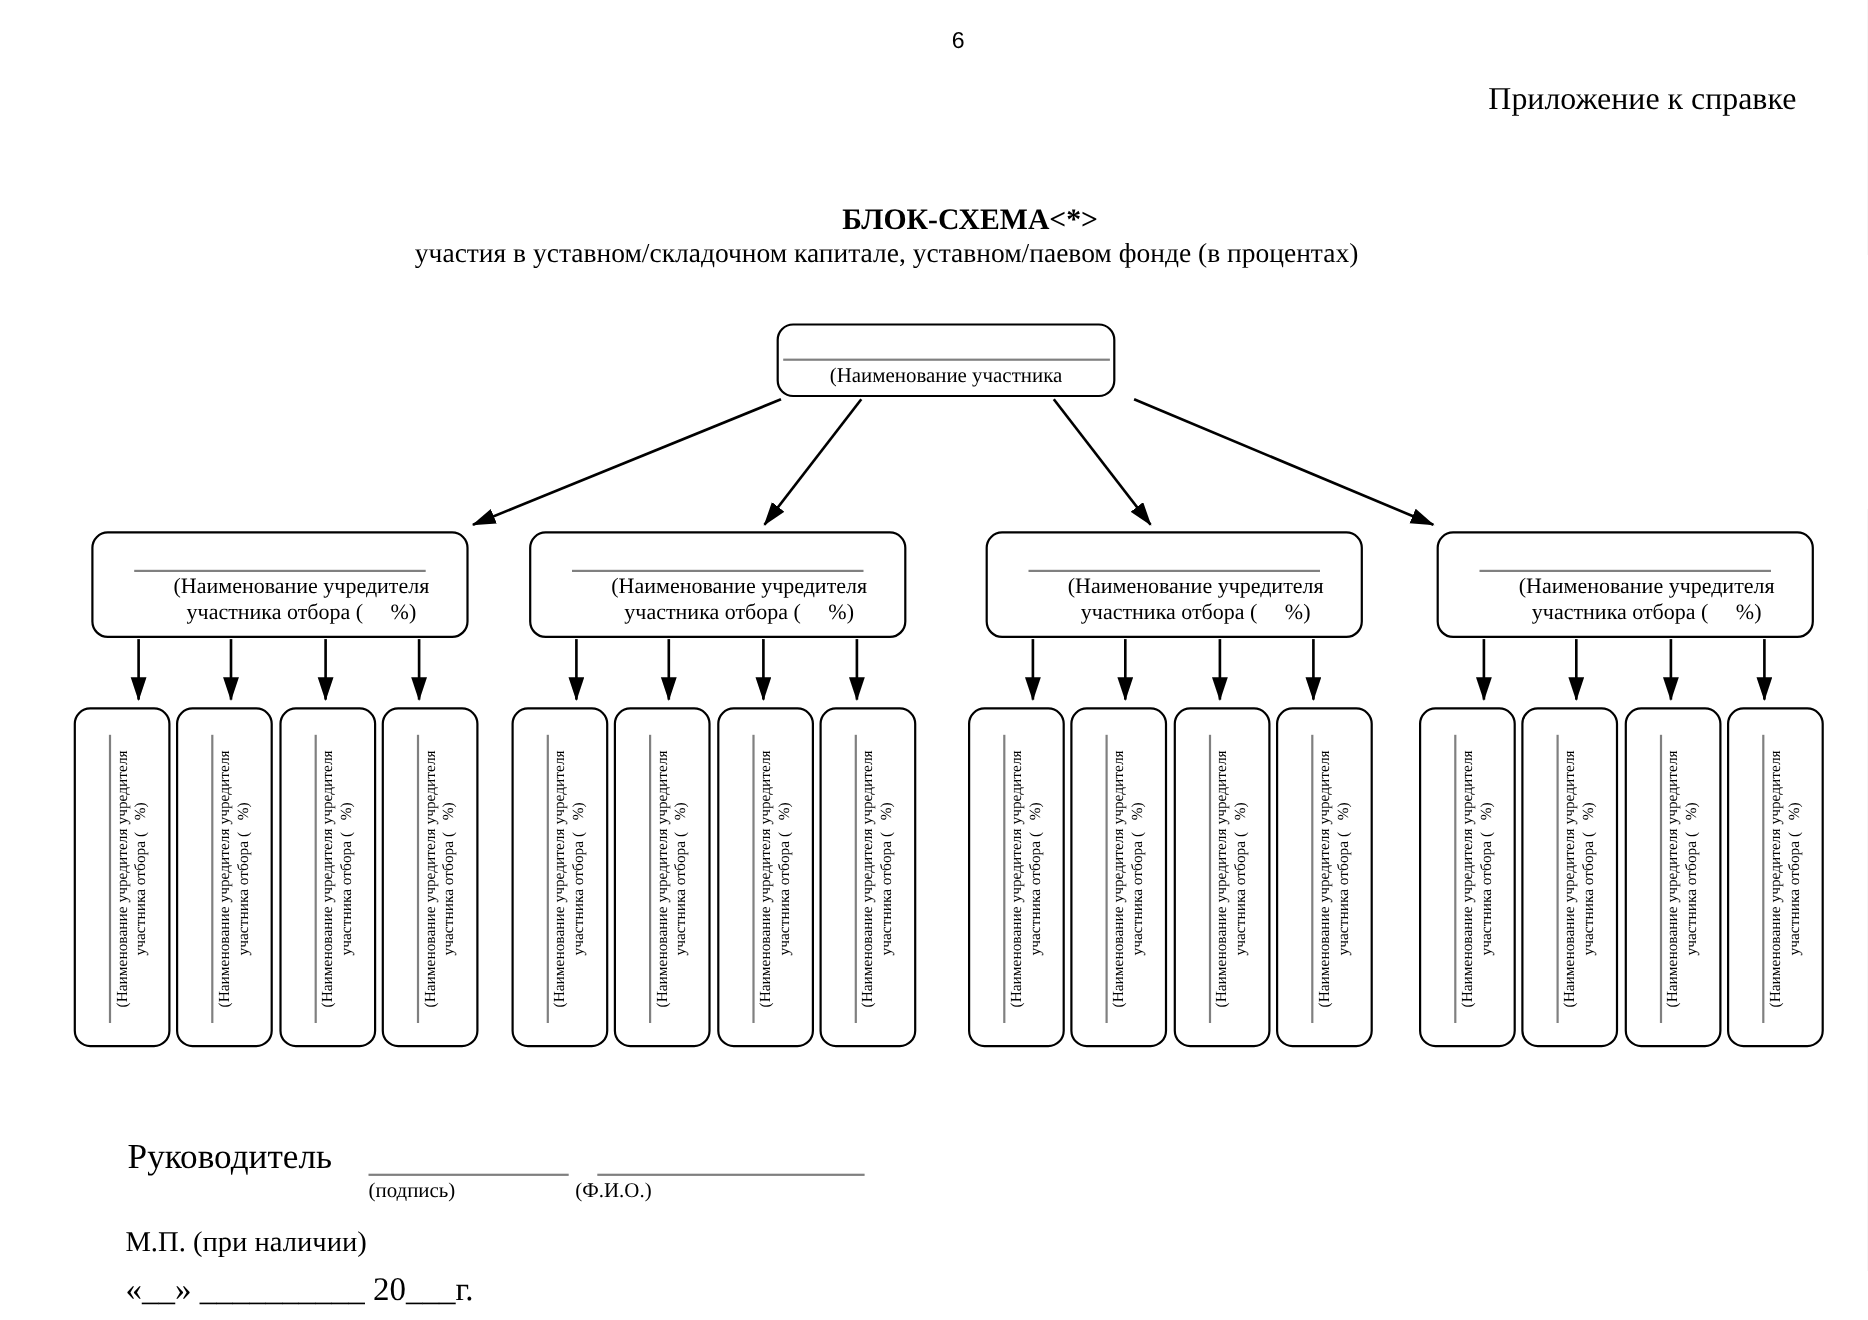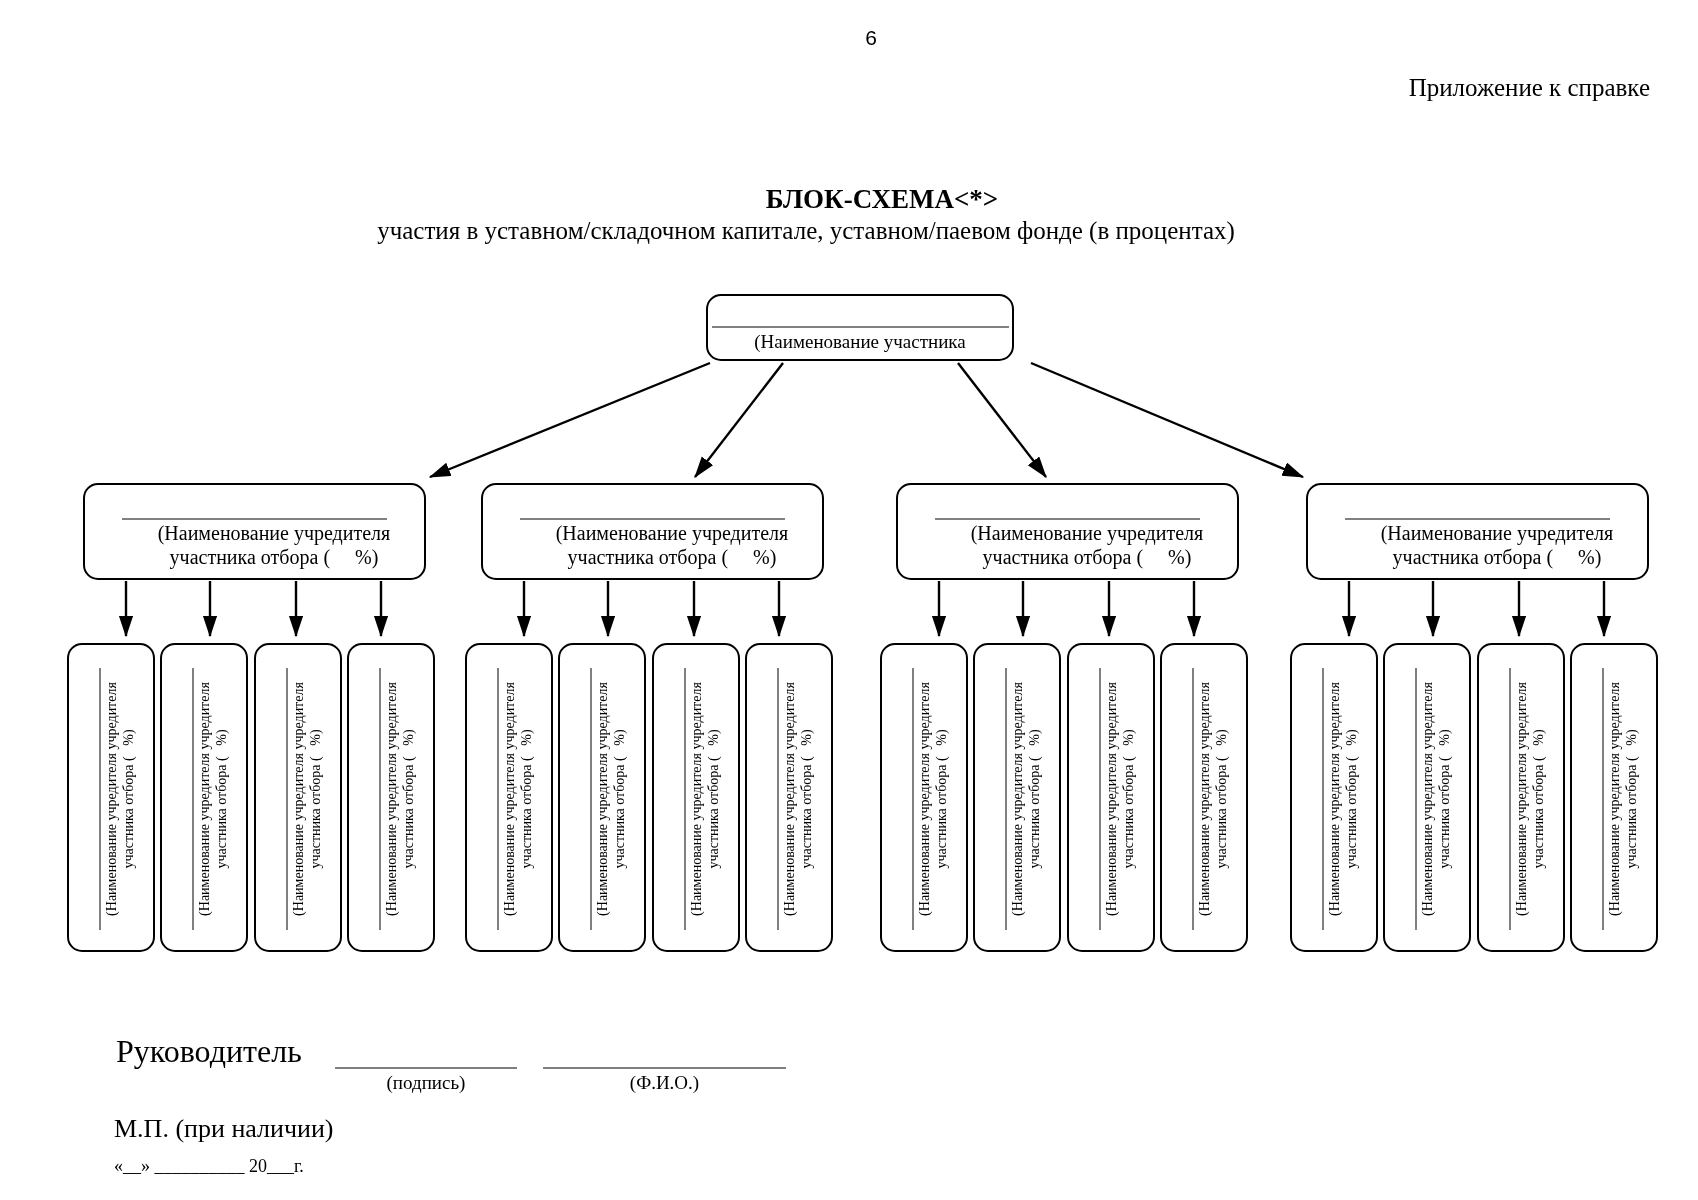--- a/index.html
+++ b/index.html
@@ -1,44 +1,44 @@
 <!DOCTYPE html>
 <html><head>
 <meta charset="utf-8">
 <style>
   html,body{margin:0;padding:0;background:#e8e8e8;}
   .page{position:relative;width:1698px;height:1200px;background:#ffffff;overflow:hidden;
         font-family:"Liberation Serif",serif;color:#000;}
   .abs{position:absolute;}
   .page-number{top:26px;left:0;width:1742px;text-align:center;
         font-family:"Liberation Sans",sans-serif;font-size:21px;}
-  .annex{top:74px;right:48px;font-size:25px;}
+  .annex{top:74px;right:65px;font-size:29px;}
   .doc-title{top:184px;left:66px;width:1632px;text-align:center;font-size:27px;font-weight:bold;}
   .doc-subtitle{top:217px;left:0;width:1612px;text-align:center;font-size:25px;}
   .node{position:absolute;border:2.5px solid #000;border-radius:15px;background:#fff;box-sizing:border-box;}
   .fill-line{height:2px;background:#808080;}
   .root-line{width:297px;margin:30px auto 0;}
   .root-label{margin-top:3px;text-align:center;font-size:19px;line-height:1.15;}
   .lvl2-line{width:265px;margin:33px auto 0;}
   .lvl2-label{margin-top:2px;text-align:center;font-size:20px;line-height:1.18;padding-left:39px;}
   .lvl3{overflow:visible;}
   .rot{position:absolute;left:-101px;top:112px;width:290px;height:84px;transform:rotate(-90deg);}
   .lvl3-line{width:262px;margin:28px auto 0;}
   .lvl3-label{margin-top:2px;text-align:center;font-size:14px;line-height:1.22;white-space:nowrap;}
   .arrow-layer{position:absolute;left:0;top:0;width:1698px;height:1200px;pointer-events:none;}
   .footnote{top:962px;left:185px;font-size:22px;}
   .sig-leader{top:1033px;left:116px;font-size:32px;}
   .sig-line{top:1067px;height:0;border-top:2px solid #7f7f7f;}
   .sig-line-1{left:335px;width:182px;}
   .sig-line-2{left:543px;width:243px;}
-  .sig-caption{top:1072px;text-align:center;font-size:19px;}
+  .sig-caption{top:1072px;font-size:19px;}
   .sig-cap-1{left:335px;width:182px;}
-  .sig-cap-2{left:543px;width:243px;}
+  .sig-cap-2{left:523px;width:243px;}
   .stamp{top:1114px;left:114px;font-size:26px;}
-  .date-line{top:1156px;left:114px;font-size:18px;}
+  .date-line{top:1156px;left:114px;font-size:30px;}
 </style>
 </head>
 <body>
 
 <div class="page">
 
   <div class="abs page-number">6</div>
   <div class="abs annex">Приложение к справке</div>
   <div class="abs doc-title">БЛОК-СХЕМА&lt;*&gt;</div>
   <div class="abs doc-subtitle">участия в уставном/складочном капитале, уставном/паевом фонде (в процентах)</div>

